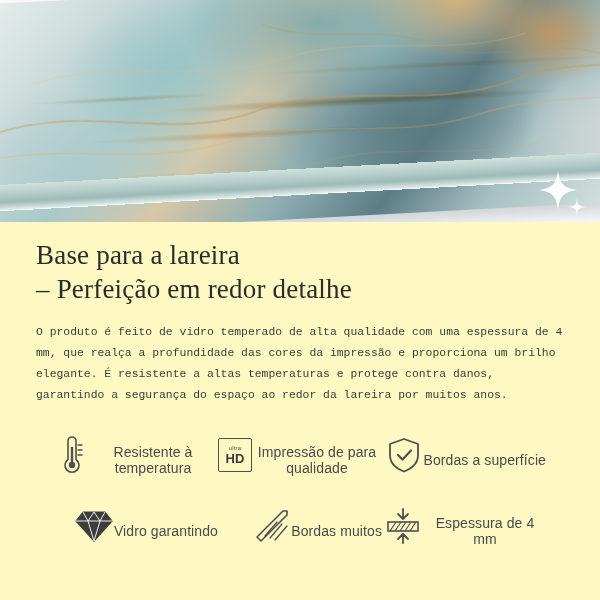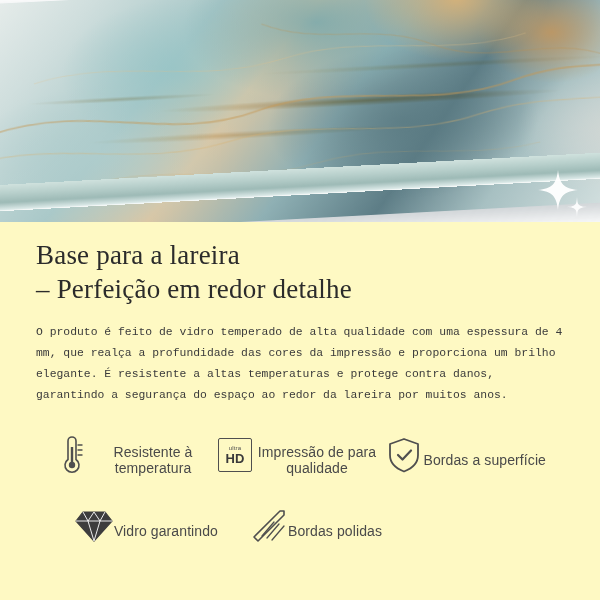--- a/index.html
+++ b/index.html
@@ -242,19 +242,30 @@
         <div class="feature-label">Vidro garantindo</div>
       </div>
 
       <div class="feature">
         <div class="feature-icon">
           <svg width="38" height="34" viewBox="0 0 38 34">
             <path d="M4 28 L30 2 L34 2 L34 6 L8 32 Z" fill="none" stroke="#4f4f4f" stroke-width="1.6" stroke-linejoin="round"></path>
             <path d="M12 27 L24 13 M17 29 L29 15 M22 31 L34 17" stroke="#4f4f4f" stroke-width="1.3" stroke-linecap="round"></path>
           </svg>
         </div>
-        <div class="feature-label">Bordas polidas</div>
-      </div>
-
+        <div class="feature-label">Bordas muitos</div>
+      </div>
+
+      <div class="feature">
+        <div class="feature-icon">
+          <svg width="42" height="38" viewBox="0 0 42 38">
+            <path d="M21 2 V11 M16 7 L21 12 L26 7" fill="none" stroke="#4f4f4f" stroke-width="1.8" stroke-linecap="round" stroke-linejoin="round"></path>
+            <rect x="6" y="15" width="30" height="9" fill="none" stroke="#4f4f4f" stroke-width="1.6"></rect>
+            <path d="M8 24 L14 15 M13 24 L19 15 M18 24 L24 15 M23 24 L29 15 M28 24 L34 15" stroke="#4f4f4f" stroke-width="1.2"></path>
+            <path d="M21 36 V27 M16 32 L21 27 L26 32" fill="none" stroke="#4f4f4f" stroke-width="1.8" stroke-linecap="round" stroke-linejoin="round"></path>
+          </svg>
+        </div>
+        <div class="feature-label">Espessura de 4 mm</div>
+      </div>
 
     </div>
   </div>
 </div>
 
 </body></html>

